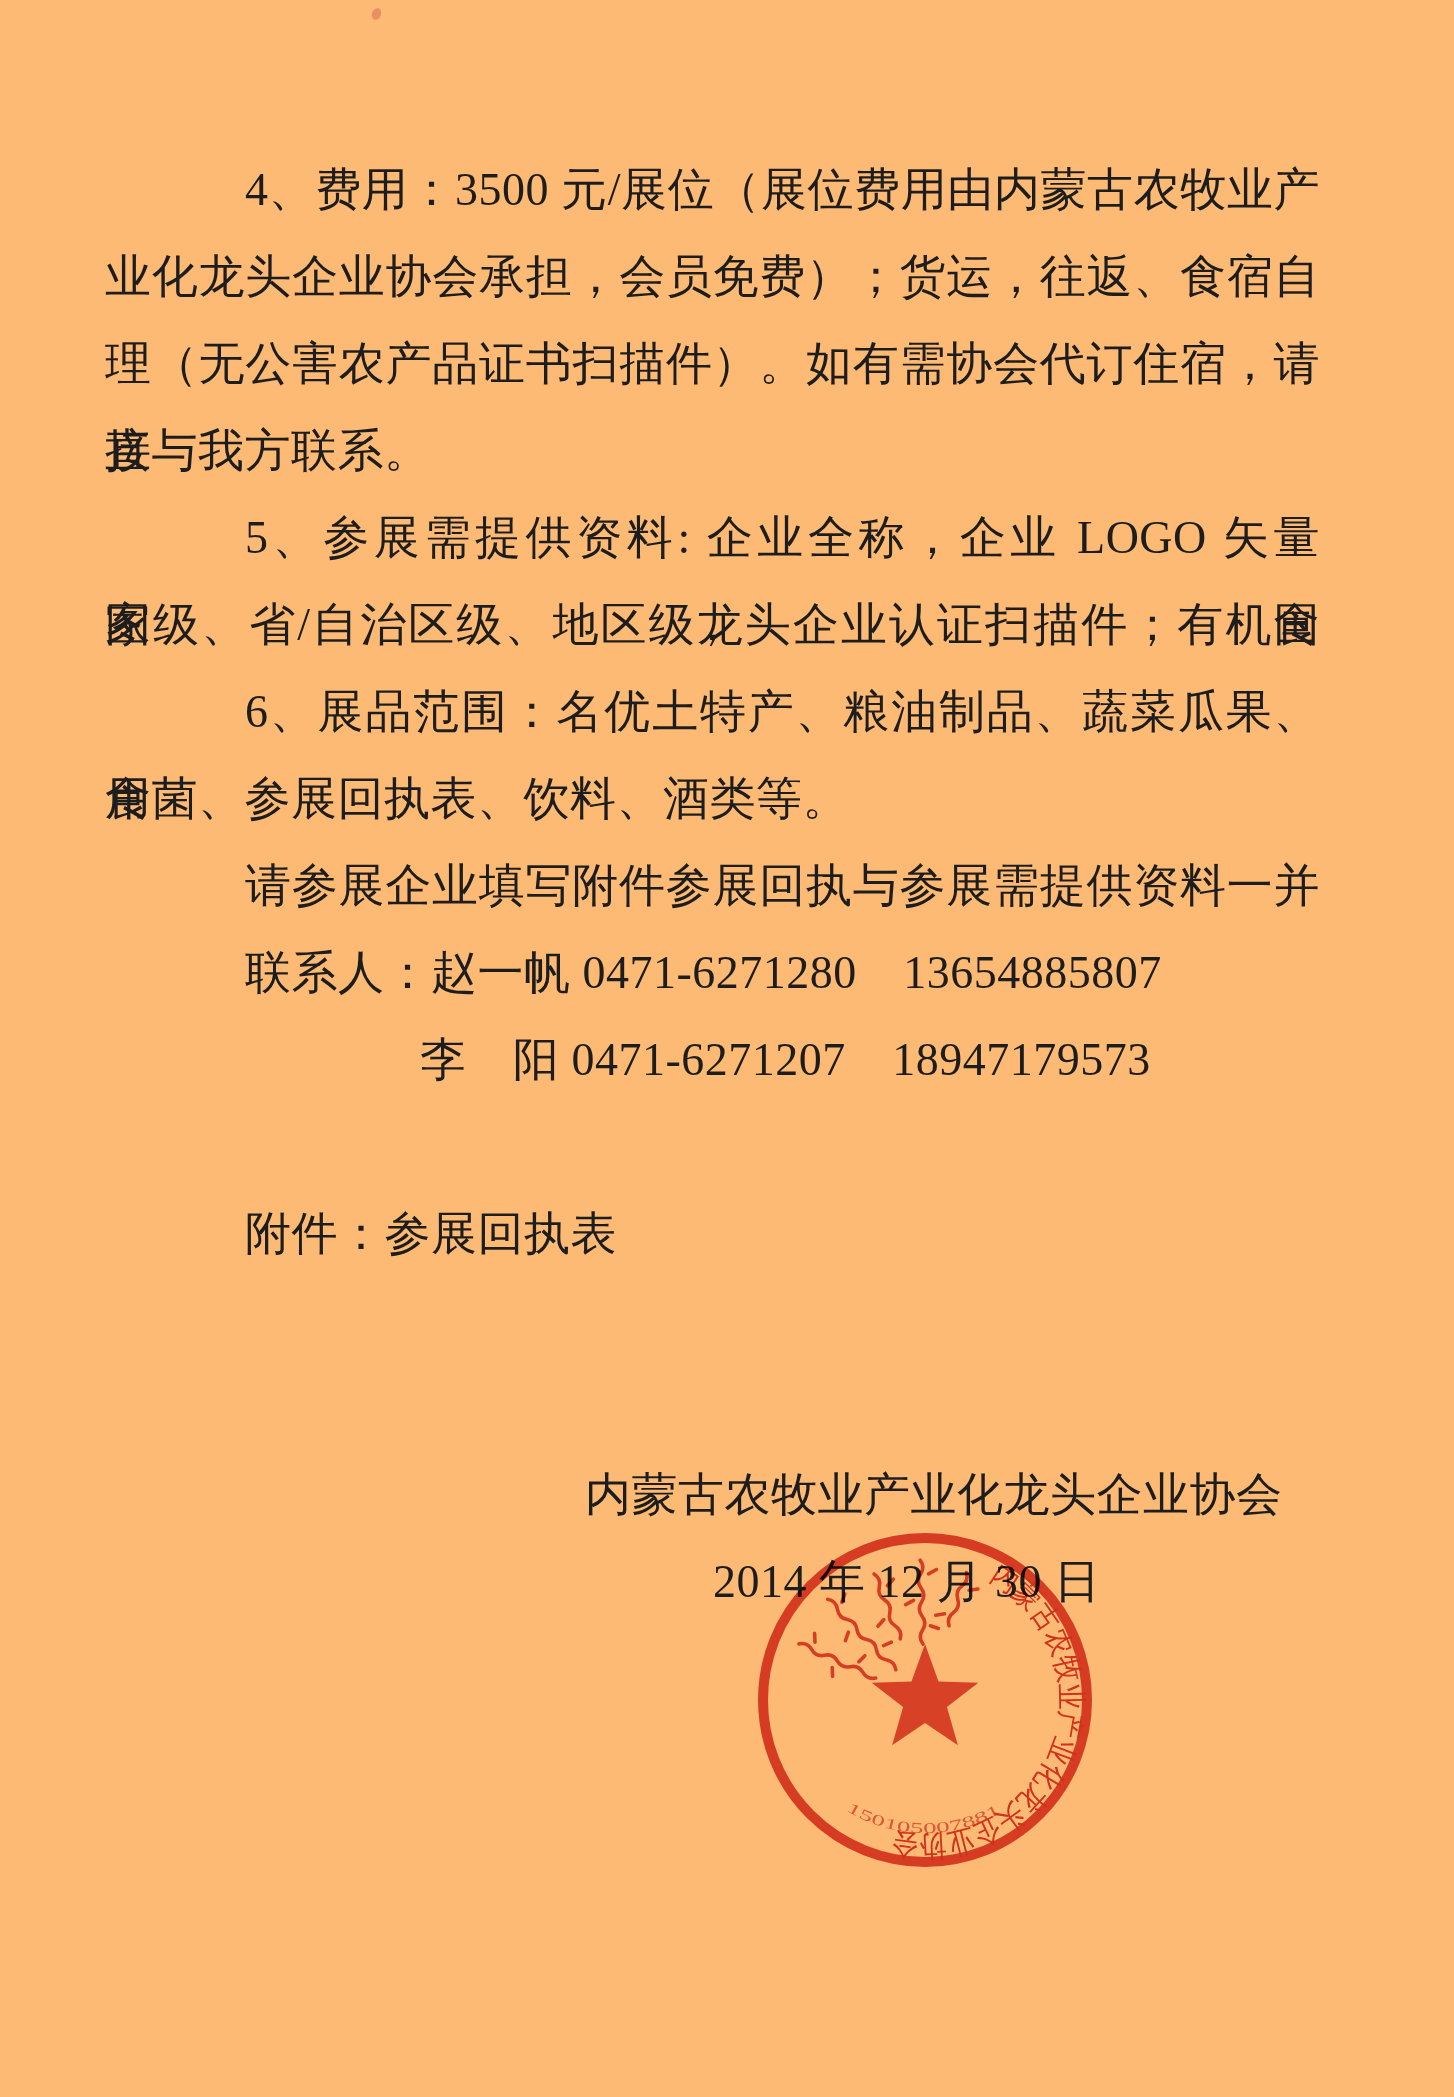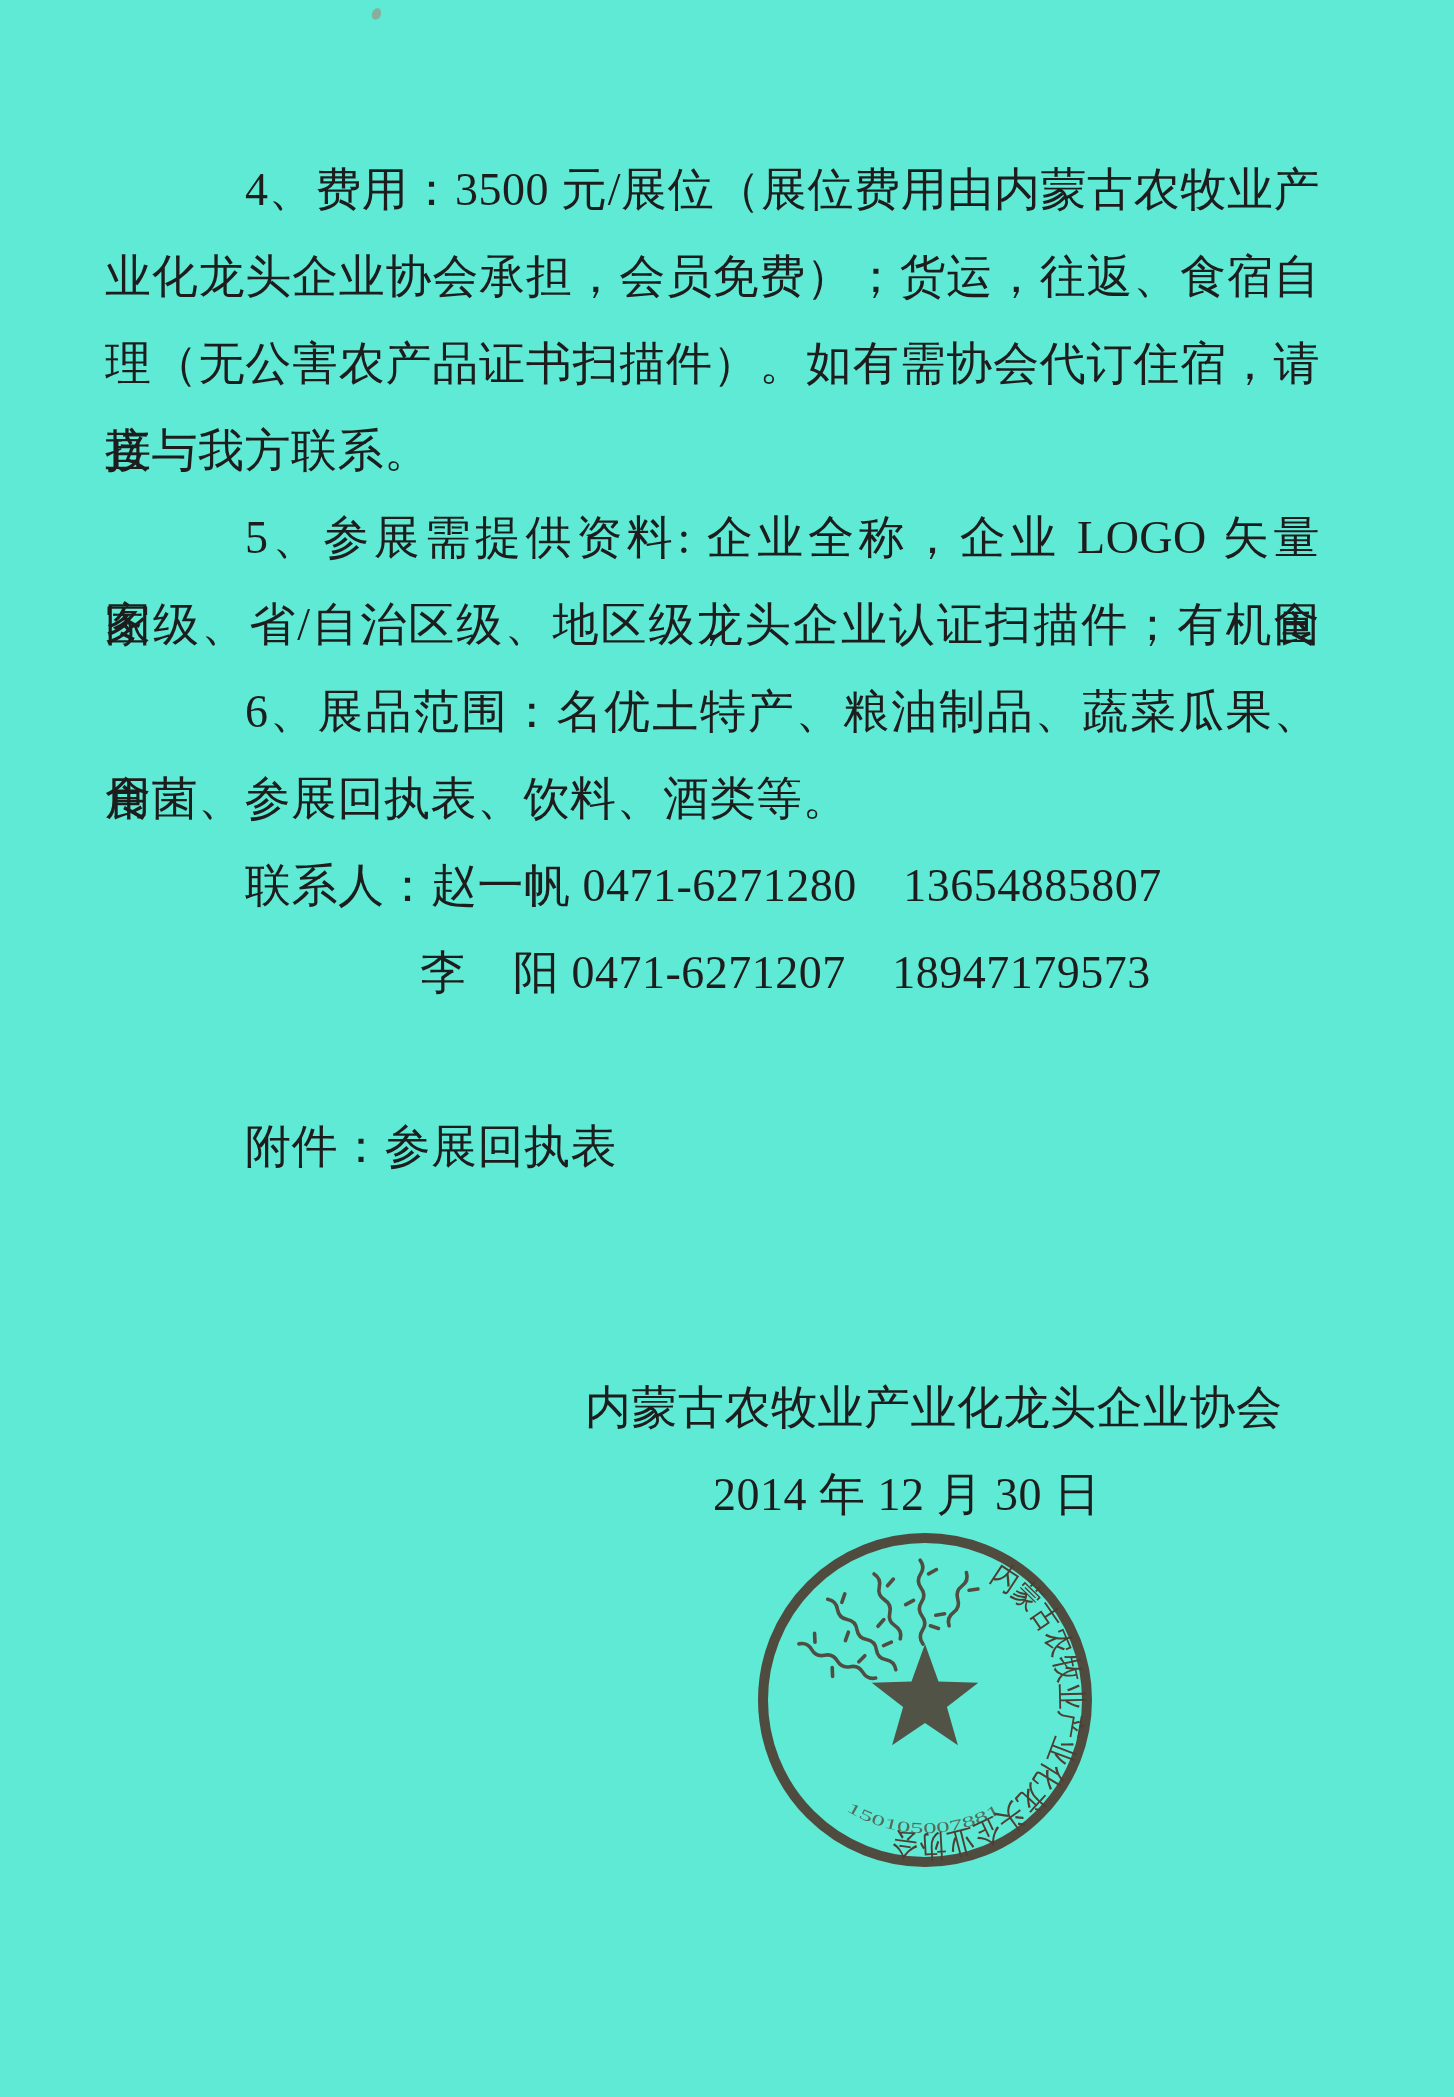--- a/index.html
+++ b/index.html
@@ -1,20 +1,20 @@
 <!DOCTYPE html>
 <html><head>
 <meta charset="utf-8">
 <style>
   html,body{margin:0;padding:0;background:#9a9a9a;}
   .page{
     position:relative;
     width:1454px;height:2097px;
     margin:0 auto;
-    background:#5eead4;
+    background:#fdba74;
     overflow:hidden;
     font-family:"Liberation Serif","DejaVu Serif",serif;
     color:#1d1d1d;
   }
   .content{
     position:absolute;
     left:105px;top:146px;
     width:1215px;
   }
   .line{
@@ -59,20 +59,21 @@
 
   <div class="content">
     <div class="line first full">4、费用：3500 元/展位（展位费用由内蒙古农牧业产</div>
     <div class="line full">业化龙头企业协会承担，会员免费）；货运，往返、食宿自</div>
     <div class="line full">理（无公害农产品证书扫描件）。如有需协会代订住宿，请直</div>
     <div class="line">接与我方联系。</div>
     <div class="line first full">5、参展需提供资料: 企业全称，企业 LOGO 矢量图，国</div>
     <div class="line full">家级、省/自治区级、地区级龙头企业认证扫描件；有机食</div>
     <div class="line first full">6、展品范围：名优土特产、粮油制品、蔬菜瓜果、食</div>
     <div class="line">用菌、参展回执表、饮料、酒类等。</div>
+    <div class="line first full">请参展企业填写附件参展回执与参展需提供资料一并</div>
     <div class="line first">联系人：赵一帆 0471-6271280　13654885807</div>
     <div class="line contact">李　阳 0471-6271207　18947179573</div>
     <div class="line blank"></div>
     <div class="line first">附件：参展回执表</div>
     <div class="line blank"></div>
     <div class="line blank"></div>
     <div class="line sign">内蒙古农牧业产业化龙头企业协会</div>
     <div class="line date">2014 年 12 月 30 日</div>
   </div>
 

